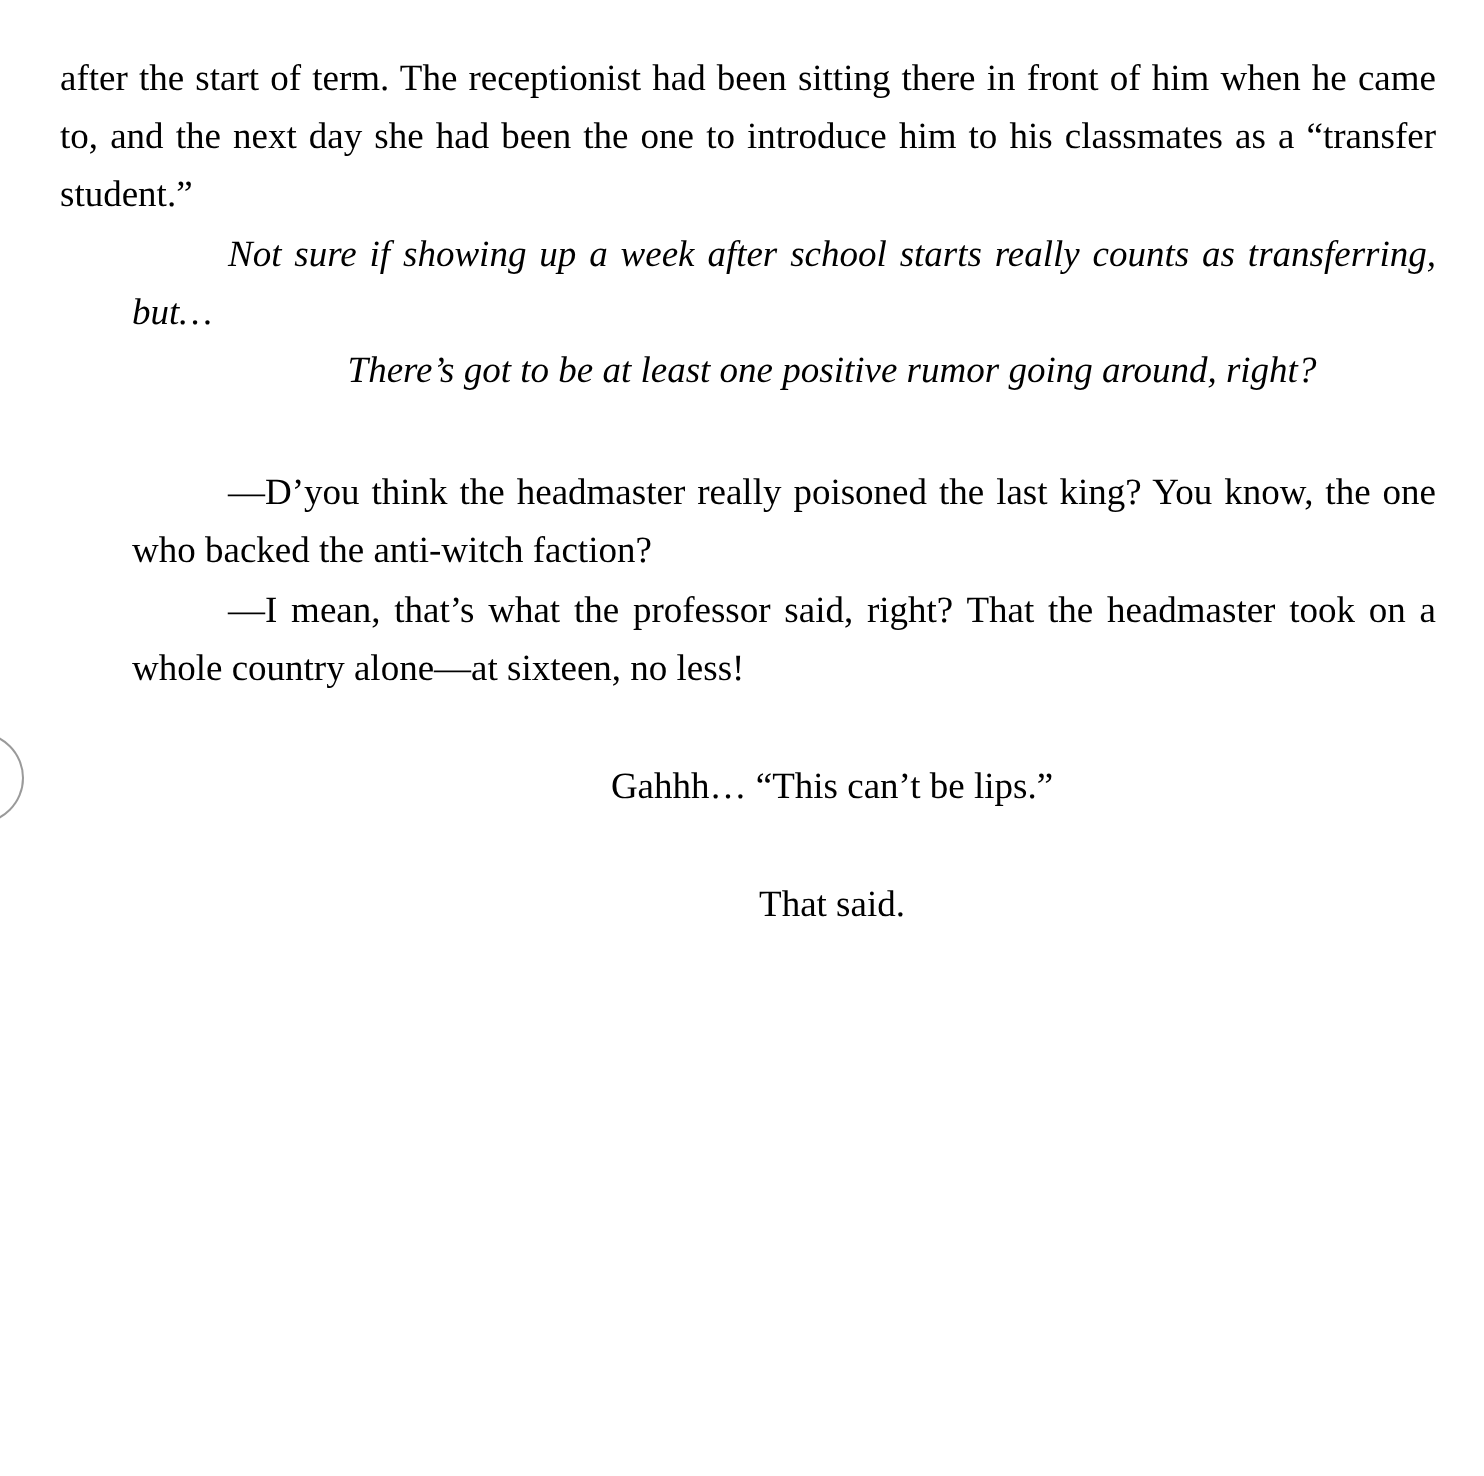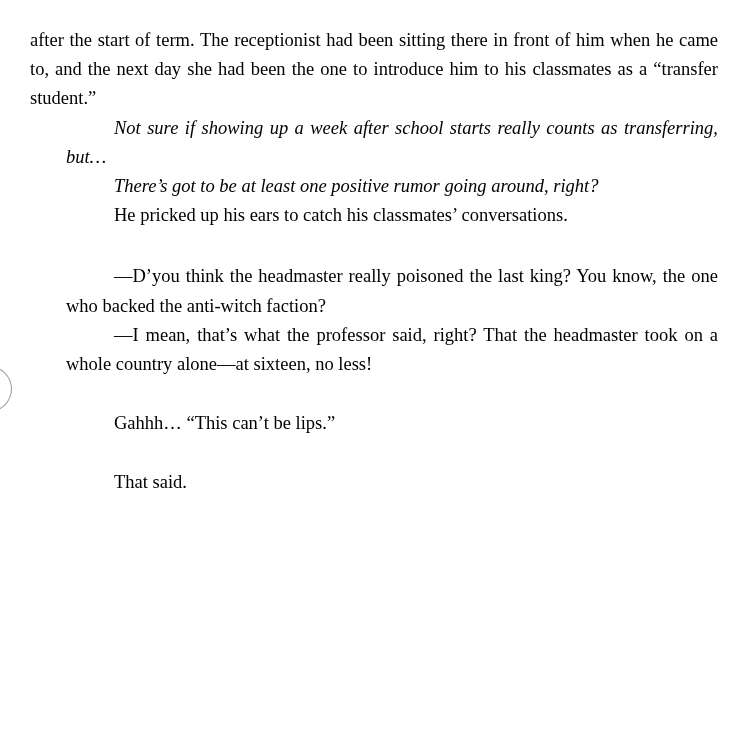--- a/index.html
+++ b/index.html
@@ -39,21 +39,21 @@
     hyphens: none;
   }
   p.indent {
     text-indent: 48px;
     margin-left: 36px;
   }
   p.italic {
     font-style: italic;
   }
   p.nojustify {
-    text-align: left;
+    text-align: center;
   }
   .gap-medium {
     height: 30px;
   }
   .gap-large {
     height: 32px;
   }
   
   .edge-arc {
     position: absolute;
@@ -78,21 +78,20 @@
 
   <div class="text-column">
 
     <p class="body">after the start of term. The receptionist had been sitting there in front of him when he came to, and the next day she had been the one to introduce him to his classmates as a “transfer student.”</p>
 
     <p class="indent italic">Not sure if showing up a week after school starts really counts as transferring, but…</p>
 
 
     <p class="indent italic nojustify">There’s got to be at least one positive rumor going around, right?</p>
 
-    <p class="indent nojustify">He pricked up his ears to catch his classmates’ conversations.</p>
 
     <div class="gap-large"></div>
 
     <p class="indent">—D’you think the headmaster really poisoned the last king? You know, the one who backed the anti-witch faction?</p>
 
     <p class="indent">—I mean, that’s what the professor said, right? That the headmaster took on a whole country alone—at sixteen, no less!</p>
 
     <div class="gap-medium"></div>
 
 

